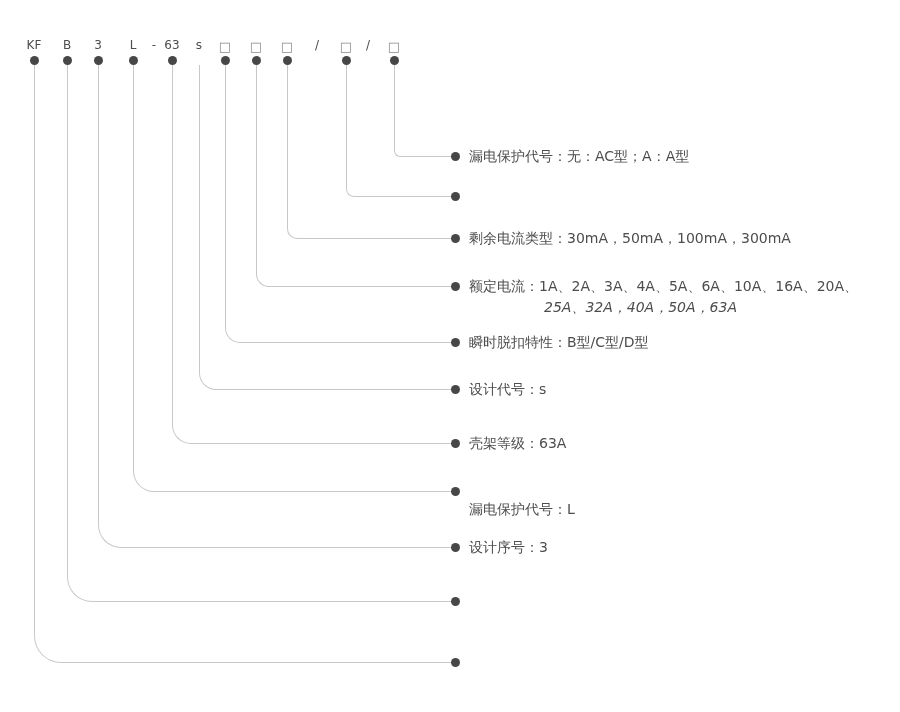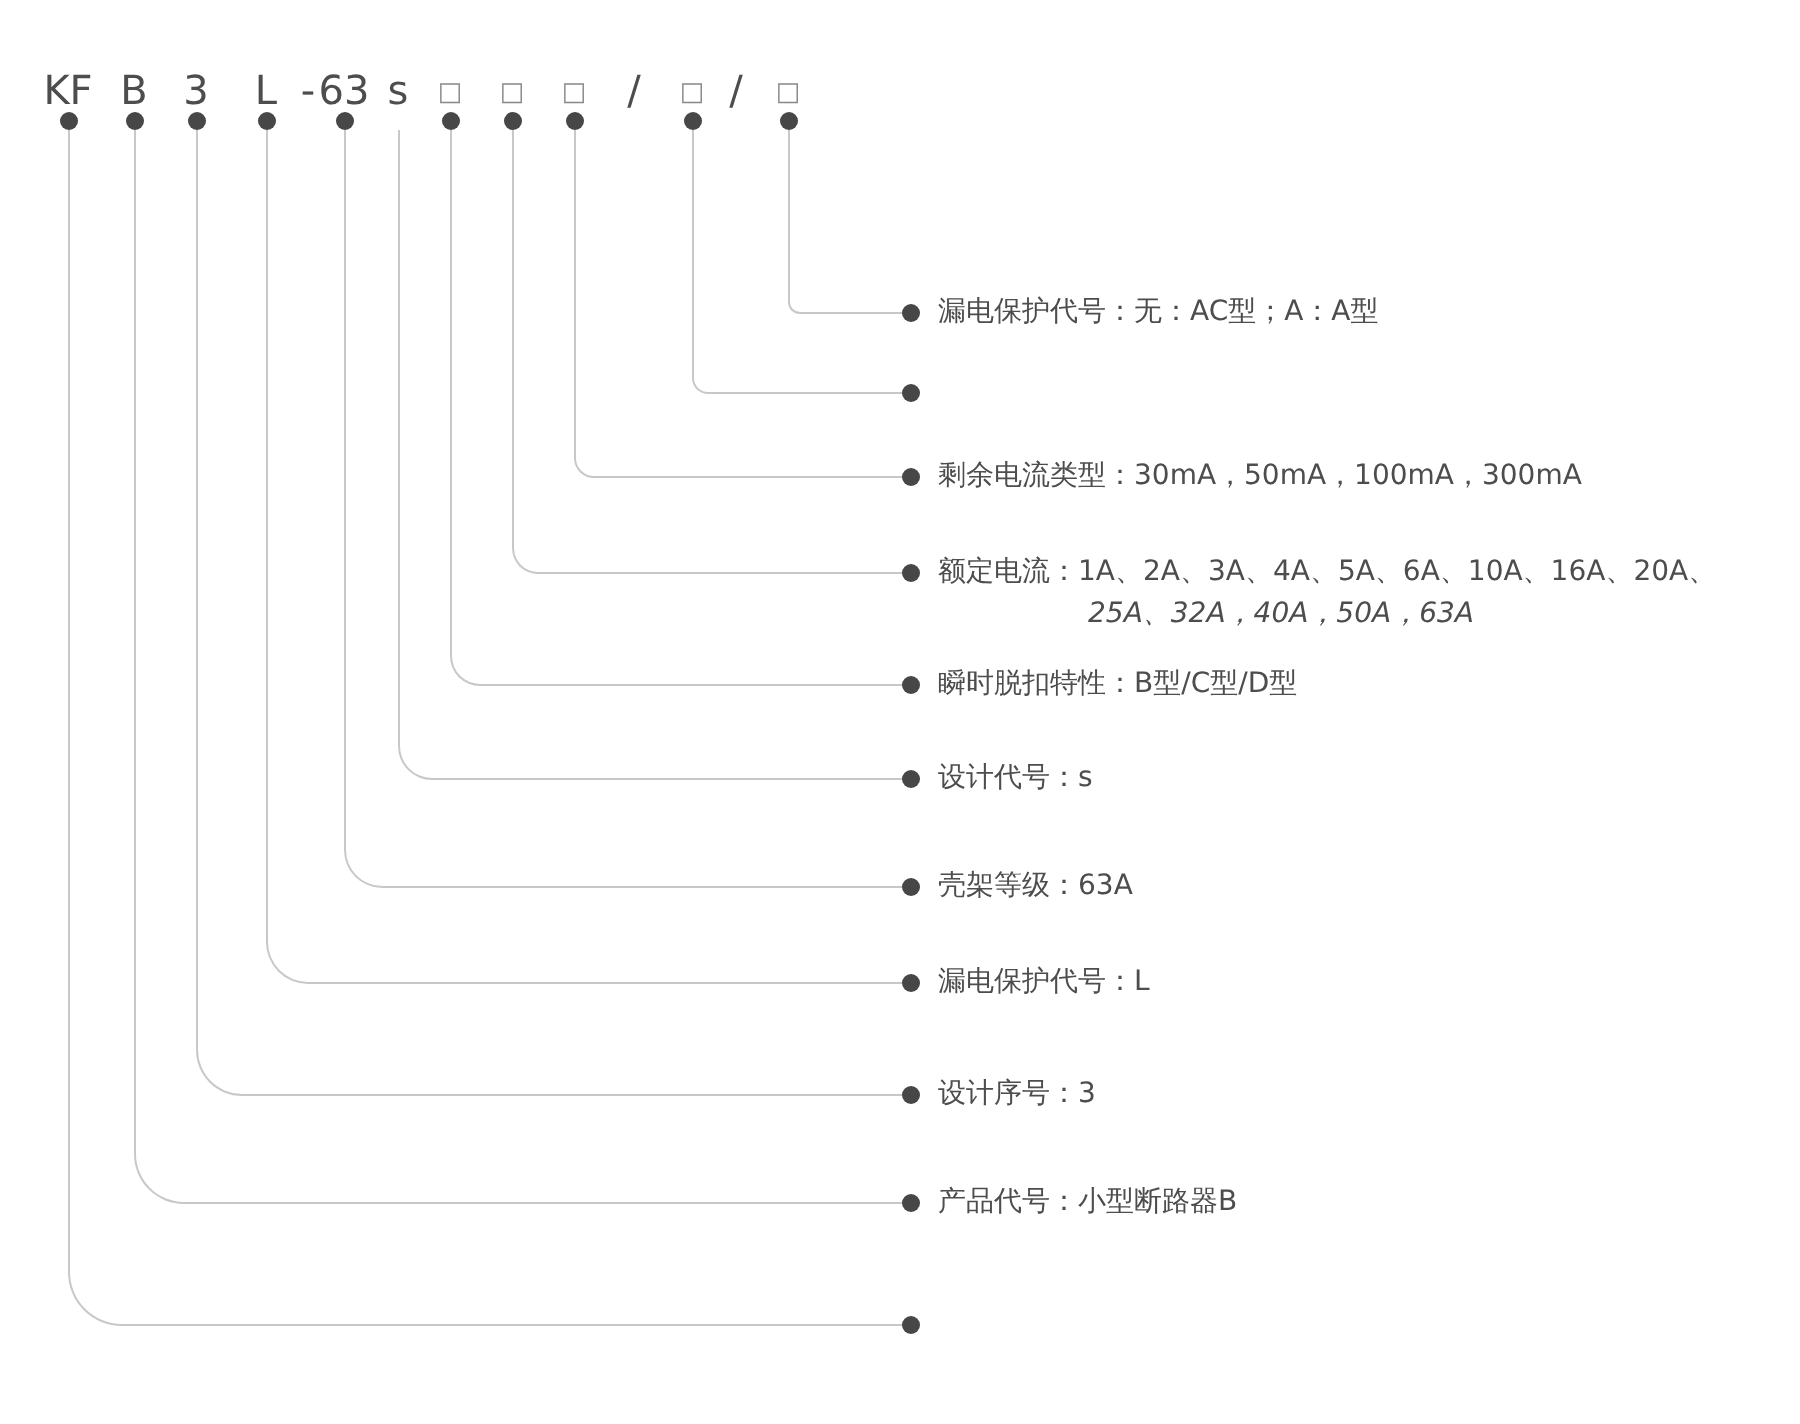--- a/index.html
+++ b/index.html
@@ -4,21 +4,21 @@
 <style>
   html,body{margin:0;padding:0;background:#ffffff;}
   .canvas{
     position:relative;width:900px;height:712px;background:#ffffff;overflow:hidden;
     font-family:"DejaVu Sans","Liberation Sans",sans-serif;
     color:#4d4d4d;
   }
   
   .code{
     position:absolute;top:36px;transform:translateX(-50%);
-    font-size:20px;line-height:18px;color:#4d4d4d;white-space:nowrap;
+    font-size:12px;line-height:18px;color:#4d4d4d;white-space:nowrap;
   }
   .code.sq{font-size:13px;color:#8a8a8a;top:38px;}
   
   .cdot{
     position:absolute;width:9px;height:9px;border-radius:50%;
     background:#474747;top:56px;
   }
   
   .conn{
     position:absolute;top:65px;
@@ -91,17 +91,16 @@
   <span class="bullet" style="top:543px"></span>
   <span class="bullet" style="top:597px"></span>
   <span class="bullet" style="top:658px"></span>
 
   <div class="label" style="top:146px">漏电保护代号：无：AC型；A：A型</div>
   <div class="label" style="top:228px">剩余电流类型：30mA，50mA，100mA，300mA</div>
   <div class="label" style="top:276px"><span>额定电流：1A、2A、3A、4A、5A、6A、10A、16A、20A、</span><span class="l2">25A、32A，40A，50A，63A</span></div>
   <div class="label" style="top:332px">瞬时脱扣特性：B型/C型/D型</div>
   <div class="label" style="top:379px">设计代号：s</div>
   <div class="label" style="top:433px">壳架等级：63A</div>
-  <div class="label" style="top:481px">漏电保护代号：L</div>
+  <div class="label" style="top:499px">漏电保护代号：L</div>
   <div class="label" style="top:537px">设计序号：3</div>
-  <div class="label" style="top:591px">产品代号：小型断路器B</div>
 
 </div>
 
 </body></html>

